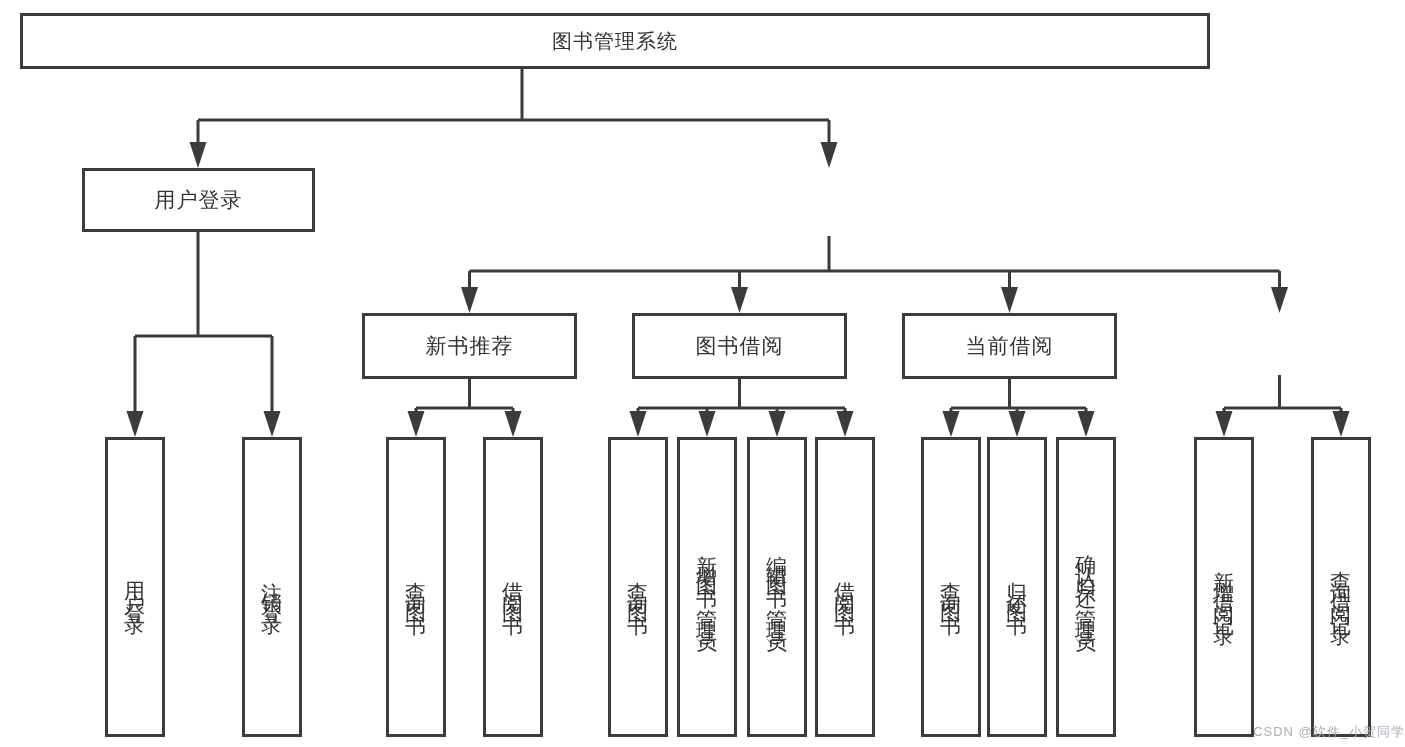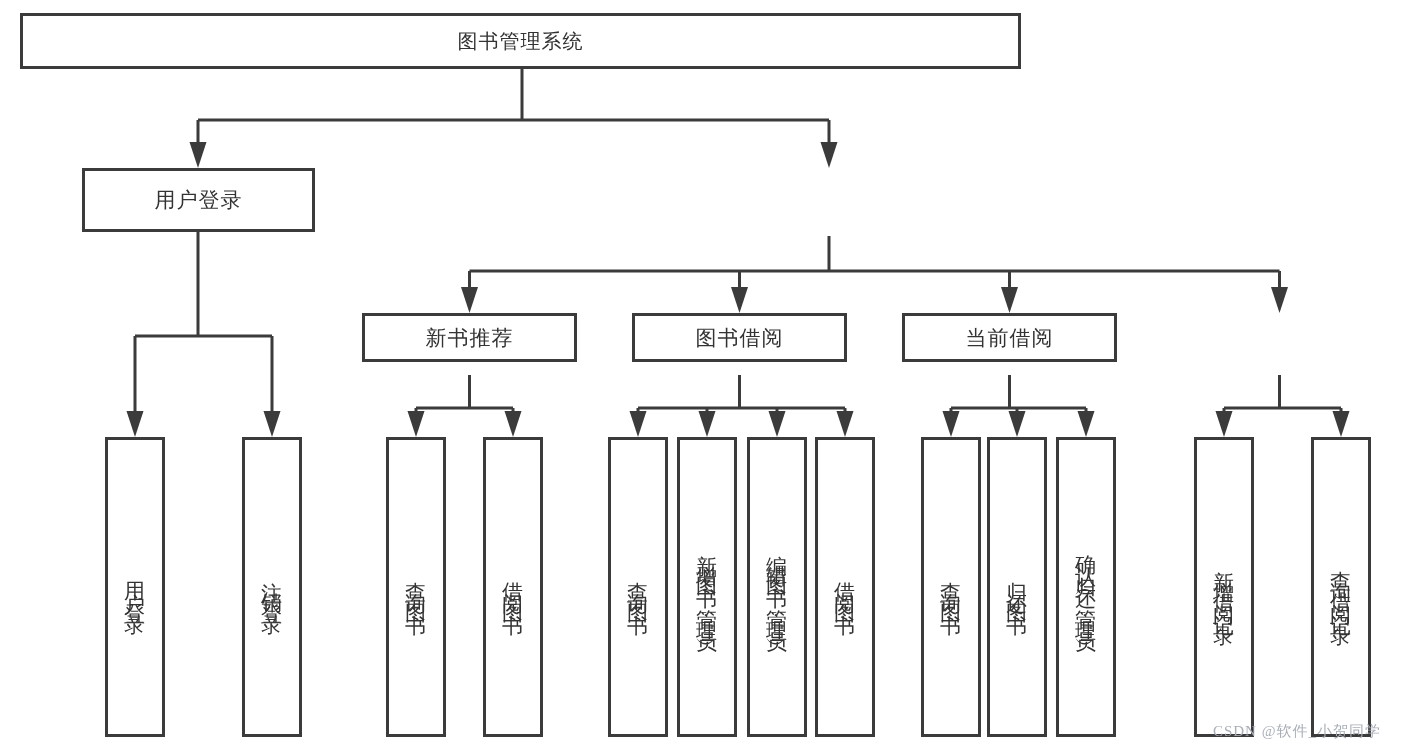--- a/index.html
+++ b/index.html
@@ -24,49 +24,48 @@
   .node{
     position:absolute;
     background:#fff;
     border:3px solid var(--line);
     display:flex;align-items:center;justify-content:center;
     z-index:2;
     font-size:20px;
     letter-spacing:1px;
     color:var(--text);
   }
-  .root{left:20px;top:13px;width:1001px;height:56px;}
+  .root{left:20px;top:13px;width:1190px;height:56px;}
   .l2{top:168px;width:233px;height:64px;font-size:21px;}
   .l2.user{left:82px;}
   .l2.mgmt{left:712px;}
-  .l3{top:313px;width:215px;height:49px;font-size:21px;}
+  .l3{top:313px;width:215px;height:66px;font-size:21px;}
   .vbox{
     position:absolute;
     top:437px;width:60px;height:300px;
     background:#fff;border:3px solid var(--line);
     display:flex;align-items:center;justify-content:center;
     z-index:2;
   }
   .vtext{
     writing-mode:vertical-rl;
     text-orientation:mixed;
     font-size:21px;
     letter-spacing:11px;
     color:var(--text);
     line-height:1;
     white-space:nowrap;
   }
   .watermark{
     position:absolute;
-    right:24px;bottom:6px;
+    right:0;bottom:6px;
     z-index:3;
-    font-size:15px;
+    font-size:13px;
     color:var(--wm);
     letter-spacing:1px;
-    font-family:Liberation Serif, serif;
   }
 </style>
 </head>
 <body>
 
 <div class="canvas">
 
   <svg class="wires" width="1405" height="747" viewBox="0 0 1405 747" aria-hidden="true">
 
     <path d="M522 69 V120 M198 120 H829 M198 120 V148 M829 120 V148"></path>

